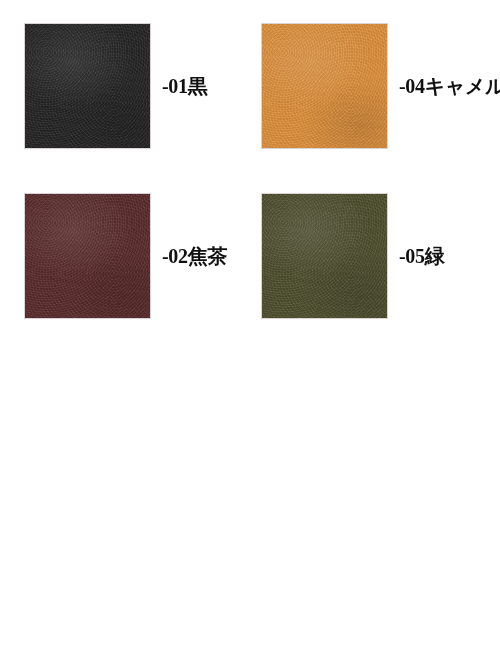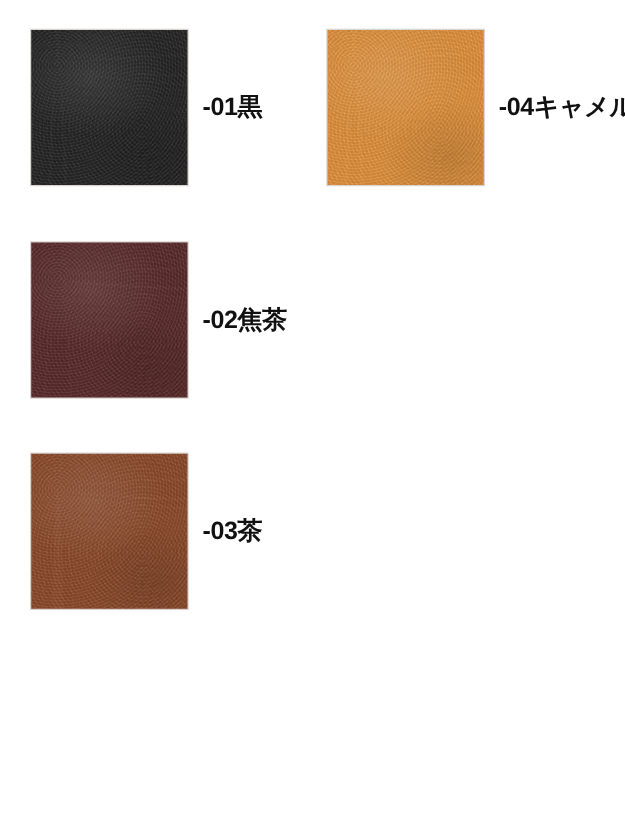--- a/index.html
+++ b/index.html
@@ -15,20 +15,21 @@
     overflow: hidden;
     position: relative;
   }
 
   #swatch-grid {
     position: absolute;
     left: 0;
     top: 0;
     width: 456px;
     height: 667px;
+    font-family: Liberation Serif, serif;
   }
 
   .swatch-cell {
     position: absolute;
     display: flex;
     flex-direction: row;
     align-items: center;
   }
 
   .swatch-chip {
@@ -93,20 +94,20 @@
   <div class="swatch-cell col-right row-1">
     <div class="swatch-chip" style="background-color: rgb(224, 145, 60);"></div>
     <div class="swatch-label">-04キャメル</div>
   </div>
 
   <div class="swatch-cell col-left row-2">
     <div class="swatch-chip" style="background-color: rgb(90, 42, 42);"></div>
     <div class="swatch-label">-02焦茶</div>
   </div>
 
+  <div class="swatch-cell col-right row-2">
+    <div class="swatch-chip" style="background-color: rgb(78, 79, 46);"></div>
+    <div class="swatch-label">-05緑</div>
+  </div>
 
-  <div class="swatch-cell col-left row-3">
-    <div class="swatch-chip" style="background-color: rgb(140, 74, 42);"></div>
-    <div class="swatch-label">-03茶</div>
-  </div>
 
 
 </div>
 
 </body></html>

